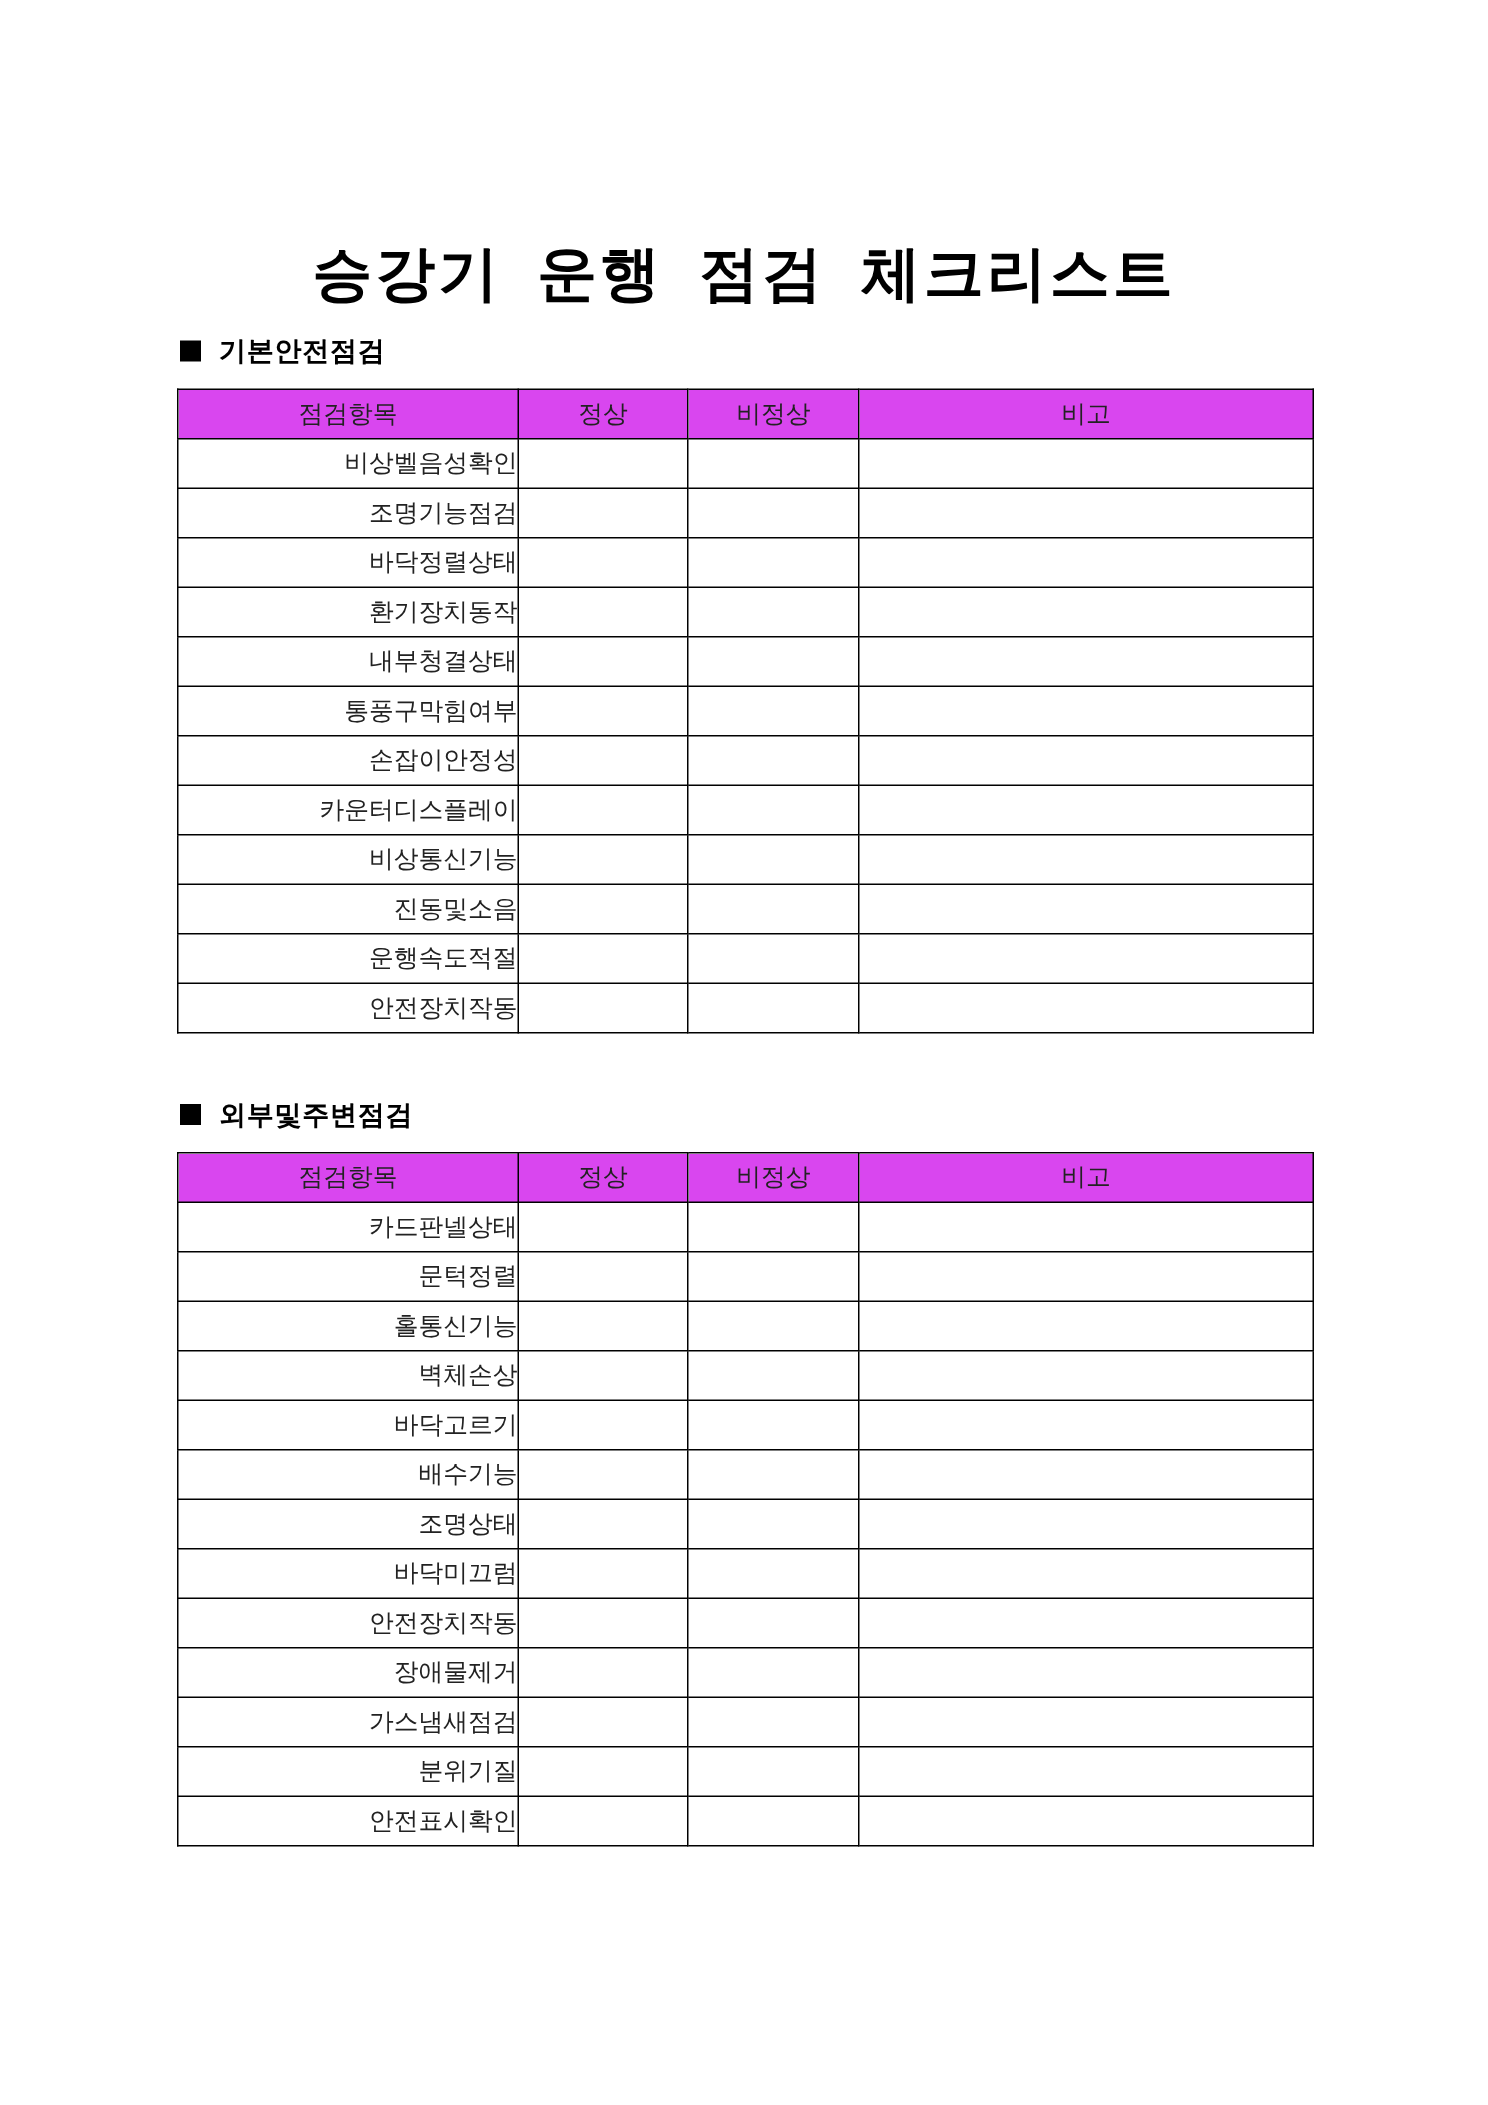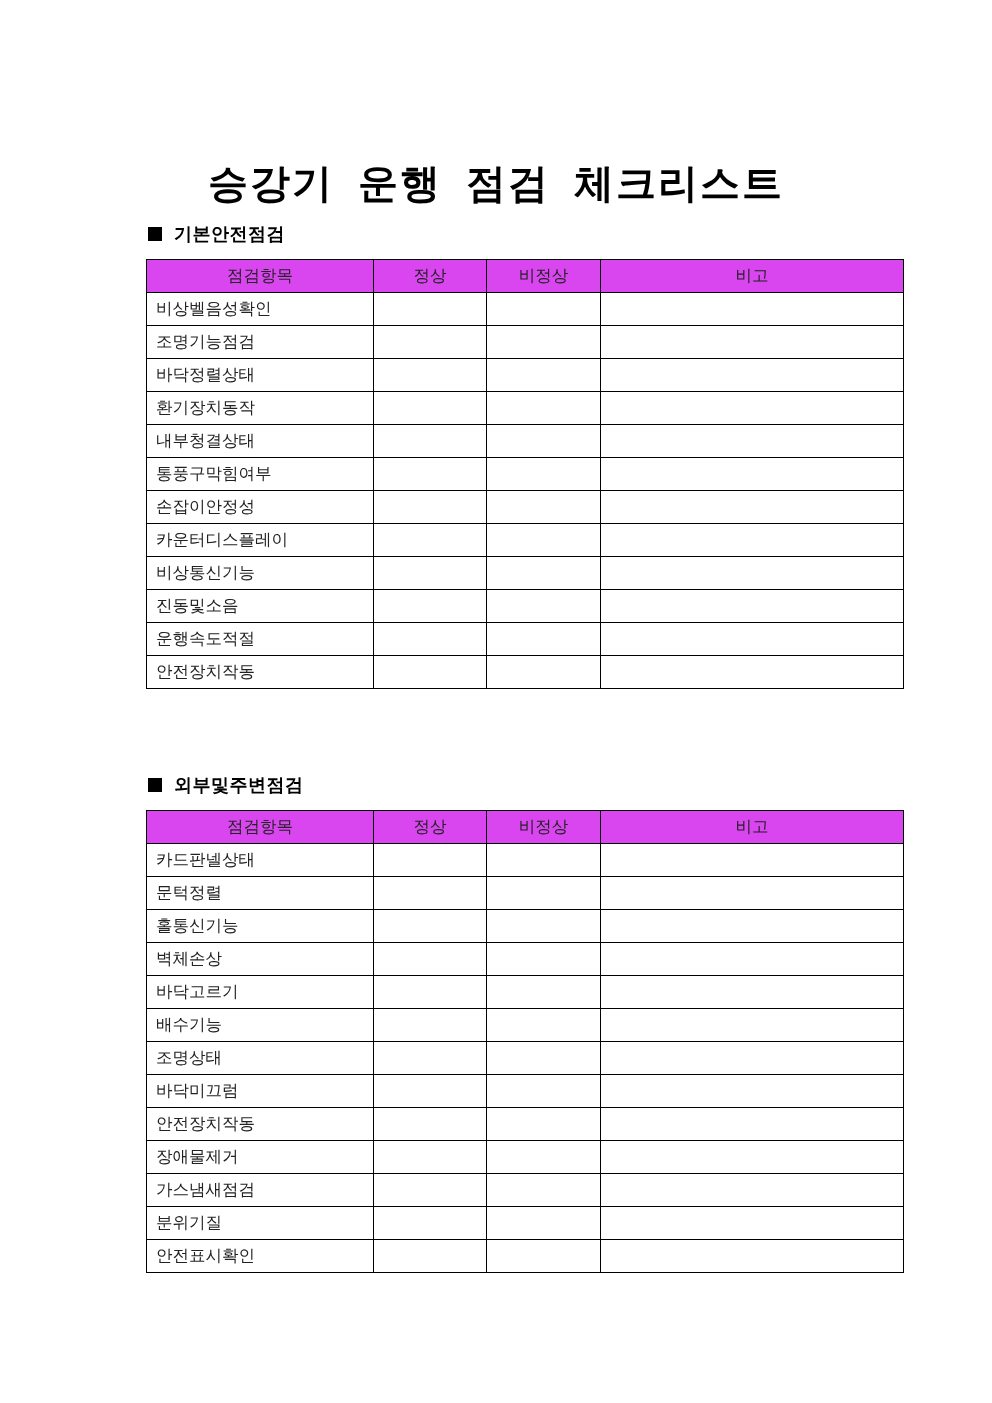--- a/index.html
+++ b/index.html
@@ -24,21 +24,20 @@
       font-size: 40px;
       font-weight: bold;
       letter-spacing: 2px;
       word-spacing: 8px;
       line-height: 44px;
     }
     .section {
       position: absolute;
       left: 118px;
       width: 757px;
-      margin-left: 28px;
     }
     .section-heading {
       display: flex;
       align-items: center;
       height: 26px;
       font-size: 18px;
       font-weight: bold;
       letter-spacing: 0.5px;
     }
     .section-heading .bullet {
@@ -65,21 +64,21 @@
       line-height: 32px;
       white-space: nowrap;
       overflow: hidden;
     }
     table.checklist th {
       background: #d946ef;
       text-align: center;
       color: #222222;
     }
     table.checklist td.item {
-      text-align: left;
+      text-align: right;
       padding-left: 9px;
       color: #222222;
     }
     col.c-item { width: 227px; }
     col.c-normal { width: 113px; }
     col.c-abnormal { width: 114px; }
     col.c-note { width: 303px; }
   </style>
 </head>
 <body>
@@ -176,21 +175,21 @@
         <tr>
           <td class="item">안전장치작동</td>
           <td></td>
           <td></td>
           <td></td>
         </tr>
       </tbody>
   </table>
 </div>
 
-<div class="section" style="top:772px;">
+<div class="section" style="top:730px;">
   <div class="section-heading">
     <span class="bullet"></span>
     <span>외부및주변점검</span>
   </div>
   <table class="checklist">
     <colgroup>
       <col class="c-item">
         <col class="c-normal">
         <col class="c-abnormal">
         <col class="c-note">

